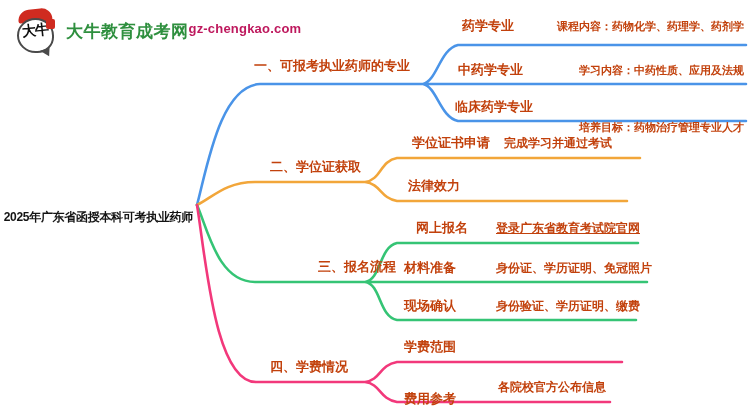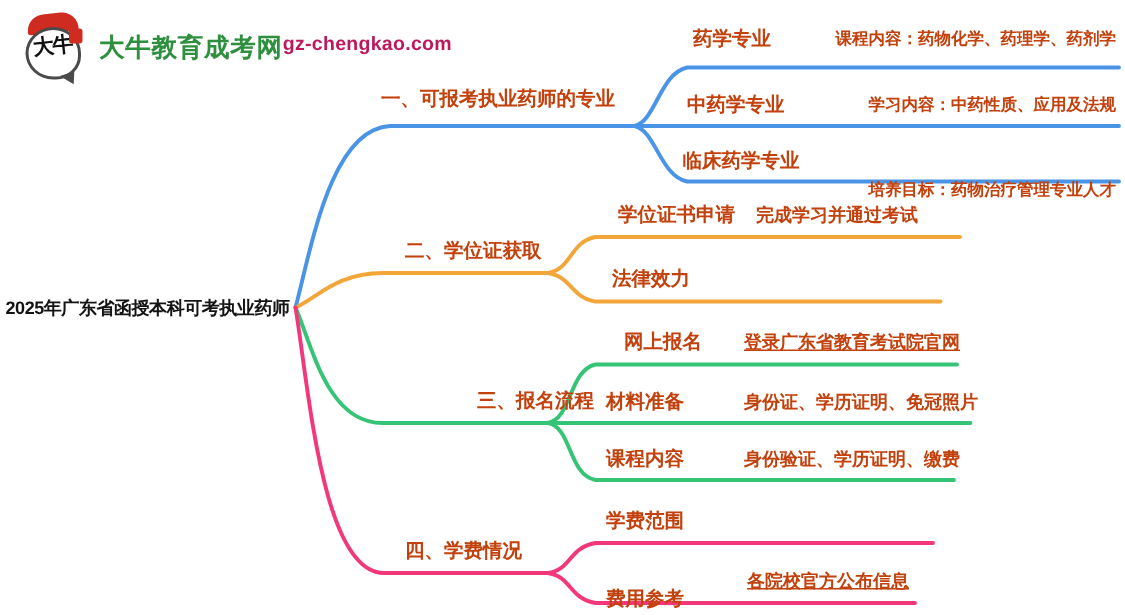--- a/index.html
+++ b/index.html
@@ -2,21 +2,21 @@
 <html><head>
 <meta charset="utf-8">
 <style>
   html,body{margin:0;padding:0;}
   body{width:750px;height:410px;overflow:hidden;background:#fff;
        font-family:"Liberation Sans","DejaVu Sans",sans-serif;}
   .canvas{position:relative;width:750px;height:410px;background:#ffffff;}
   svg.connectors{position:absolute;left:0;top:0;width:750px;height:410px;}
   svg.connectors path{fill:none;stroke-width:2.6px;stroke-linecap:round;stroke-linejoin:round;}
   .t{position:absolute;white-space:nowrap;color:#c2410c;font-weight:600;line-height:17px;}
-  .topic{font-size:12px;font-weight:700;color:#141414;letter-spacing:-0.3px;text-align:right;}
+  .topic{font-size:12px;font-weight:700;color:#141414;letter-spacing:-0.3px;text-align:right;margin-top:12px;}
   .lbl{font-size:13px;}
   .det{font-size:12px;}
   .det-sm{font-size:11px;}
   
   .logo{position:absolute;left:15px;top:8px;display:flex;align-items:center;gap:7px;}
   .logo-icon{position:relative;width:44px;height:48px;}
   .bubble{position:absolute;left:2px;top:10px;width:33px;height:31px;background:#fff;
           border:2px solid #4a4a4a;border-radius:50% 50% 45% 50%;}
   .bubble-tail{position:absolute;left:26px;top:41px;width:0;height:0;
           border-left:7px solid transparent;border-right:3px solid transparent;
@@ -80,21 +80,21 @@
   <div class="t lbl" style="left:270px;top:158px;">二、学位证获取</div>
   <div class="t lbl" style="left:400px;top:134px;margin-left:12px;">学位证书申请</div>
   <div class="t det" style="left:504px;top:135px;">完成学习并通过考试</div>
   <div class="t lbl" style="left:408px;top:177px;">法律效力</div>
 
   <div class="t lbl" style="left:272px;top:258px;margin-left:46px;">三、报名流程</div>
   <div class="t lbl" style="left:404px;top:219px;margin-left:12px;">网上报名</div>
   <div class="t det" style="left:496px;top:220px;text-decoration:underline;">登录广东省教育考试院官网</div>
   <div class="t lbl" style="left:404px;top:259px;">材料准备</div>
   <div class="t det" style="left:496px;top:260px;">身份证、学历证明、免冠照片</div>
-  <div class="t lbl" style="left:404px;top:297px;">课程内容</div>
+  <div class="t lbl" style="left:404px;top:297px;">现场确认</div>
   <div class="t det" style="left:496px;top:298px;">身份验证、学历证明、缴费</div>
 
   <div class="t lbl" style="left:270px;top:358px;">四、学费情况</div>
   <div class="t lbl" style="left:404px;top:338px;">学费范围</div>
   <div class="t lbl" style="left:404px;top:390px;">费用参考</div>
-  <div class="t det" style="left:498px;top:379px;text-decoration:underline;">各院校官方公布信息</div>
+  <div class="t det" style="left:498px;top:379px;">各院校官方公布信息</div>
 
 </div>
 
 </body></html>

